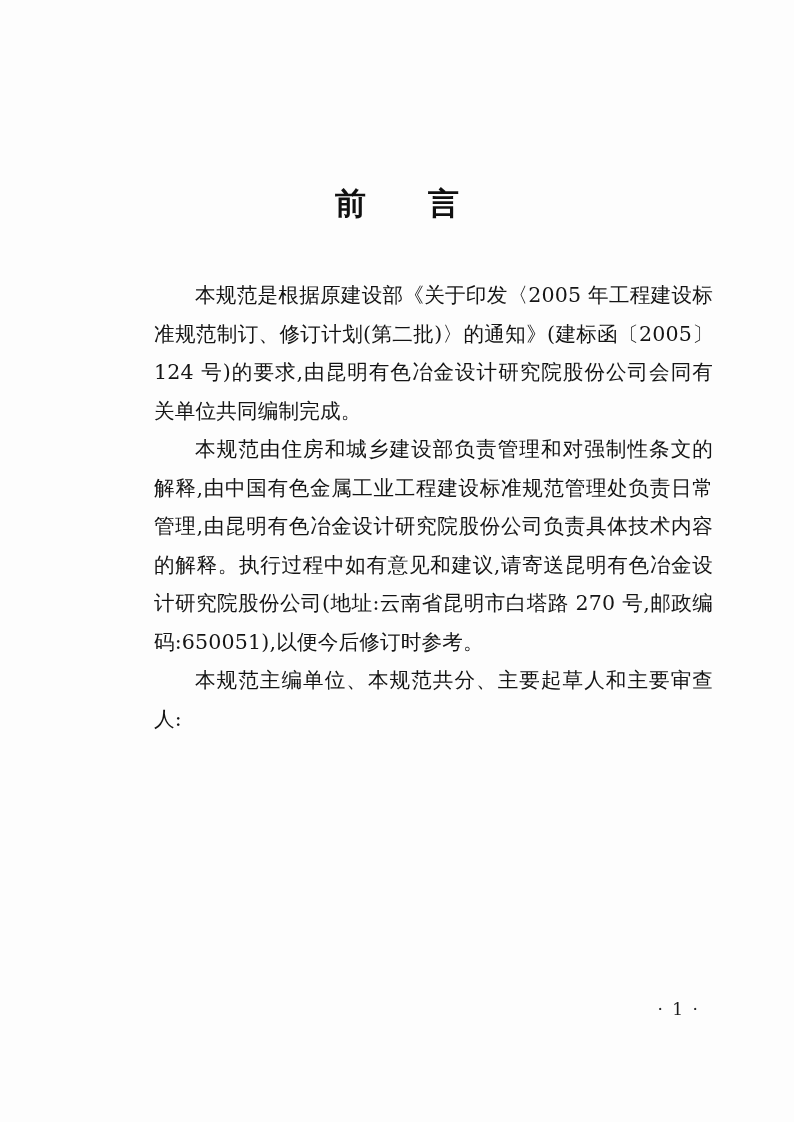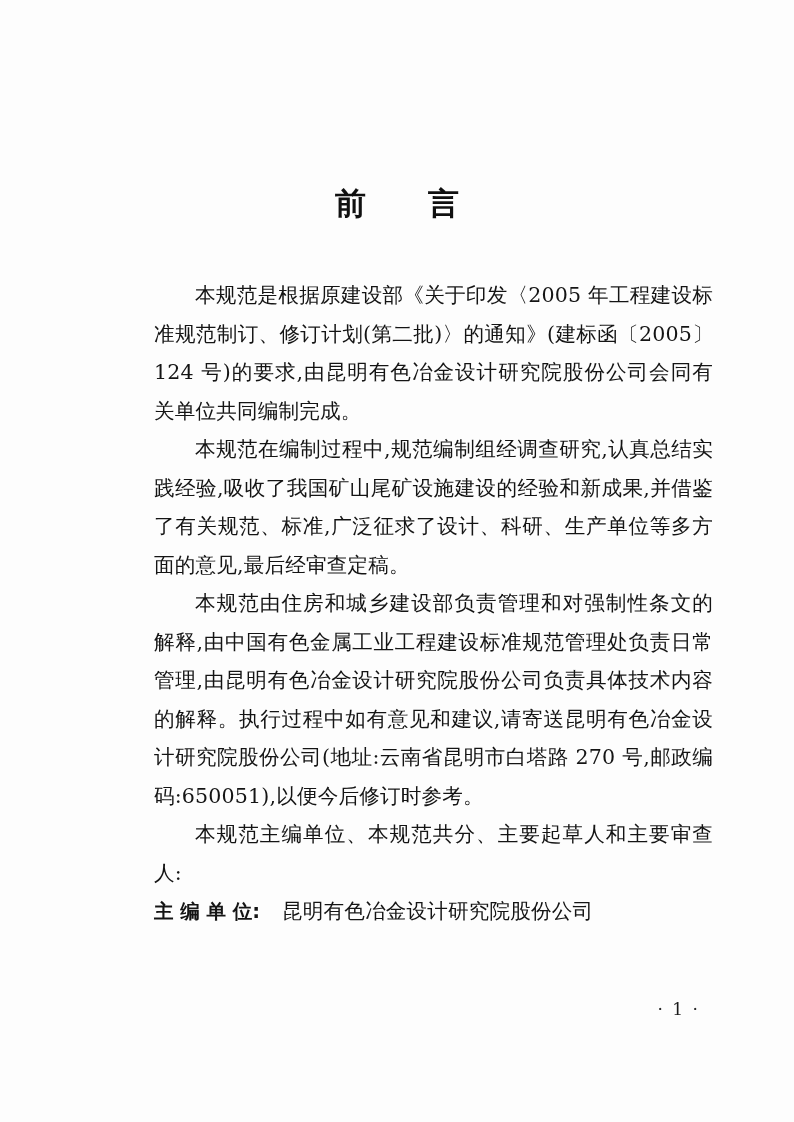--- a/index.html
+++ b/index.html
@@ -103,30 +103,25 @@
 <body>
 
 <div class="page">
 
   <div class="page-title">前　　言</div>
 
   <div class="body-block">
 
     <p class="para indent">本规范是根据原建设部《关于印发〈2005 年工程建设标准规范制订、修订计划(第二批)〉的通知》(建标函〔2005〕124 号)的要求,由昆明有色冶金设计研究院股份公司会同有关单位共同编制完成。</p>
 
-    <p class="para indent">本规范在编制过程中,规范编制组经调查研究,认真总结实践经验,吸收了我国矿山尾矿设施建设的经验和新成果,并借鉴了有关规范、标准,广泛征求了设计、科研、生产单位等多方面的意见,最后经审查定稿。</p>
 
 
 
     <p class="para indent">本规范由住房和城乡建设部负责管理和对强制性条文的解释,由中国有色金属工业工程建设标准规范管理处负责日常管理,由昆明有色冶金设计研究院股份公司负责具体技术内容的解释。执行过程中如有意见和建议,请寄送昆明有色冶金设计研究院股份公司(地址:云南省昆明市白塔路 270 号,邮政编码:650051),以便今后修订时参考。</p>
 
     <p class="para unit-intro">本规范主编单位、本规范共分、主要起草人和主要审查人:</p>
 
-    <div class="unit-row">
-      <span class="unit-label">主 编 单 位:</span>
-      <span class="unit-value">昆明有色冶金设计研究院股份公司</span>
-    </div>
 
   </div>
 
   <div class="page-number-inner">· 1 ·</div>
 
 </div>
 
 </body></html>

